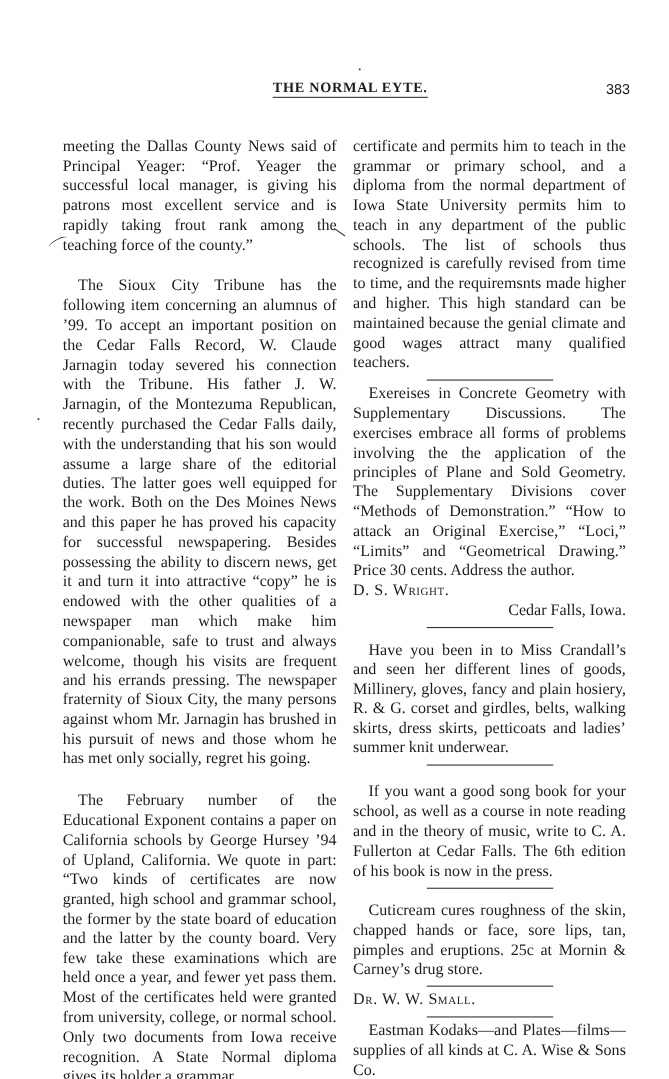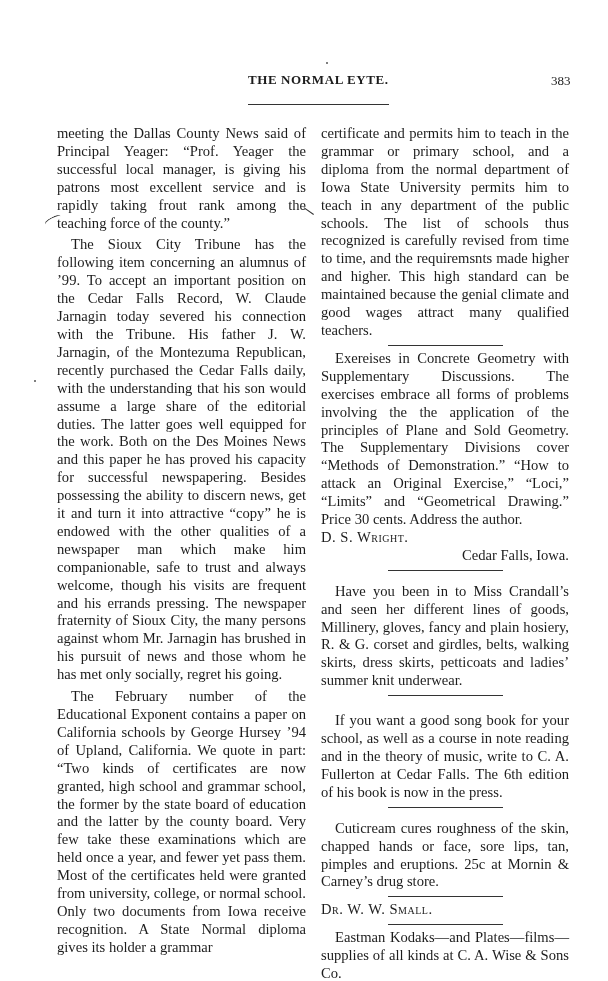--- a/index.html
+++ b/index.html
@@ -10,36 +10,36 @@
     color: #1c1c1c;
     position: relative;
   }
   .header {
     position: absolute; top: 70px; left: 0; width: 608px; height: 20px;
   }
   .running-title {
     position: absolute; left: 248px; top: 2px;
     font-family: "Liberation Serif", serif; font-weight: bold;
     font-size: 13px; letter-spacing: 0.6px;
-    border-bottom: 1px solid #333; line-height: 15px; padding-bottom: 17px;
+    border-bottom: 1px solid #333; line-height: 15px; padding-bottom: 1px;
   }
   .page-number {
     position: absolute; left: 551px; top: 3px;
-    font-family: Liberation Serif, serif; font-size: 13px;
+    font-family: Liberation Sans, sans-serif; font-size: 13px;
   }
   .column {
     position: absolute; top: 92px;
     font-family: "Liberation Serif", serif;
     font-size: 14.6px; line-height: 17.9px;
     text-align: justify;
   }
   .col-left { left: 57px; width: 249px; }
   .col-right { left: 321px; width: 248px; }
   .para { margin: 0; text-indent: 0; }
-  .para.indent { text-indent: 14px; margin-top: 4px; }
+  .para.indent { text-indent: 14px; margin-top: 20px; }
   .para.cont { text-indent: 0; margin-top: 33px; }
   .rule {
     height: 0; border-top: 1px solid #333; width: 115px;
     margin: 5px auto 4px auto;
   }
   .signature { text-align: left; padding-right: 2px; font-variant: small-caps; letter-spacing: 0.5px; }
   .place { text-align: right; }
   .margin-mark {
     position: absolute; width: 18px; height: 6px;
     border-top: 1.4px solid #333; border-radius: 50% 50% 0 0;

